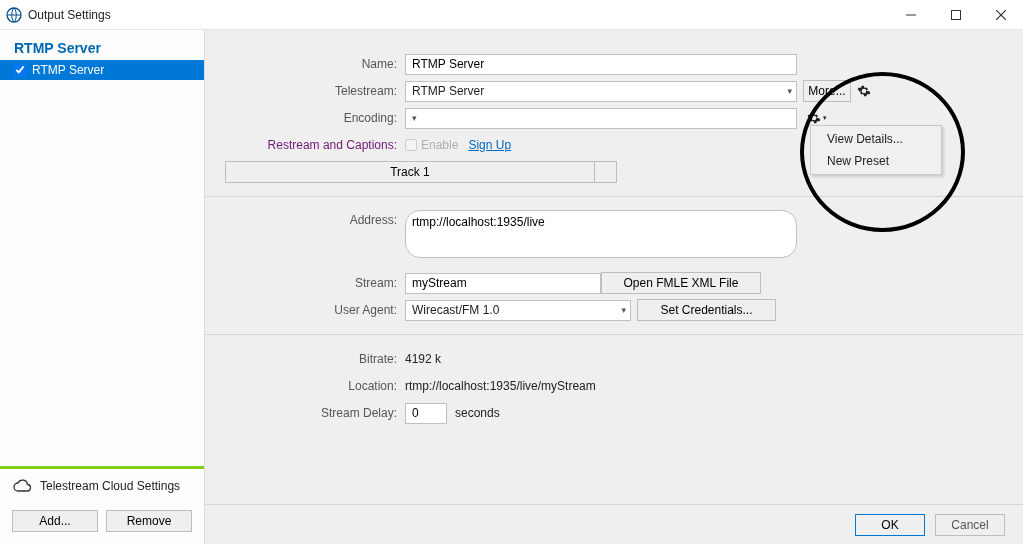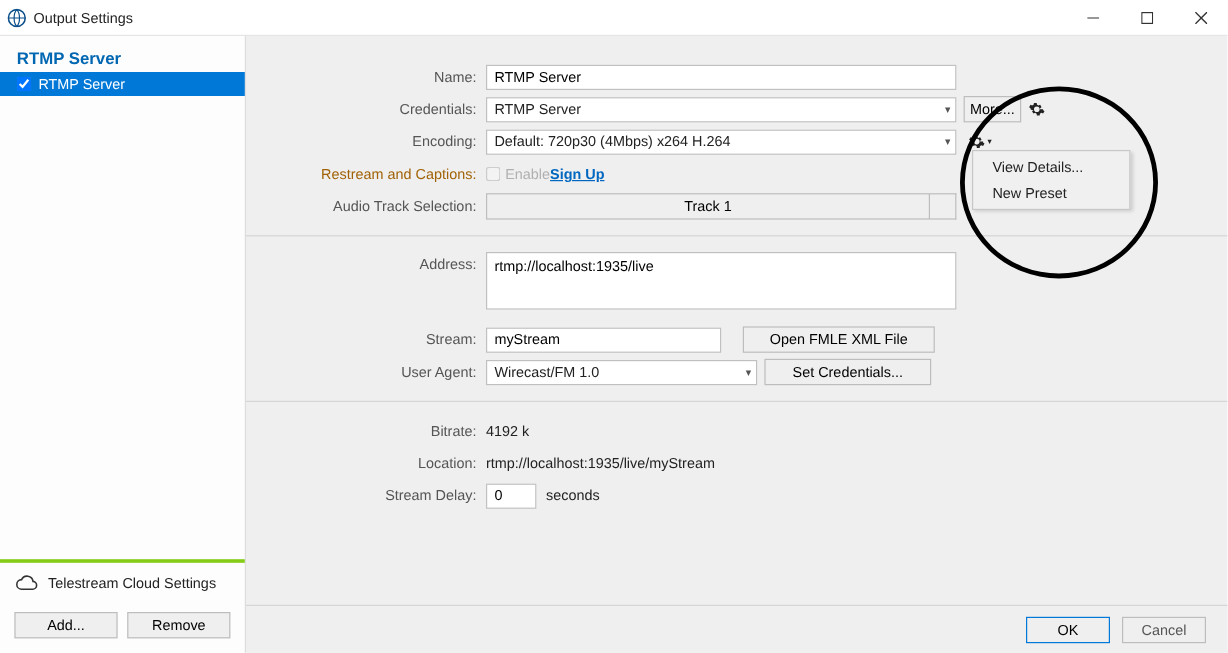--- a/index.html
+++ b/index.html
@@ -115,33 +115,34 @@
     margin: 5px 0;
     min-height: 22px;
   }
   .label {
     width: 180px;
     text-align: right;
     padding-right: 8px;
     color: #555;
     font-size: 12px;
   }
-  .label.disabled { color: #a16207; }
+  .label.disabled { color: #701a75; }
   input[type=text], textarea, select.combo, .combo-box {
     height: 21px;
     border: 1px solid #c0c0c0;
     background: #fff;
     font-size: 12px;
     padding: 0 6px;
     font-family: inherit;
   }
   textarea {
     resize: none;
     height: 48px;
     padding: 4px 6px;
+    border-radius: 15px;
   }
   .combo-box {
     display: flex; align-items: center; justify-content: space-between;
     padding-right: 4px;
   }
   .combo-box .arrow { font-size: 9px; color: #555; }
   .link { color: #0067c0; }
   .chk-label { color:#b0b0b0; font-size:12px; display:flex; align-items:center; gap:4px; }
 
   .gear { display:inline-flex; align-items:center; gap:2px; cursor:default; }
@@ -243,73 +244,71 @@
   <div class="main-panel">
     <div class="form">
 
       <div class="section sep" style="padding-top:18px;">
         <div class="row">
           <div class="label">Name:</div>
           <input type="text" style="width: 392px;" value="RTMP Server">
         </div>
 
         <div class="row">
-          <div class="label">Credentials:</div>
+          <div class="label">Telestream:</div>
           <div class="combo-box" style="width:392px">
             <span>RTMP Server</span>
             <span class="arrow">▾</span>
           </div>
           <button class="btn" style="width:48px; margin-left:6px;">More...</button>
           <span class="gear" style="margin-left:6px;">
             <svg width="14" height="14" viewBox="0 0 24 24">
                 <path fill="#222" d="M12 8a4 4 0 1 0 0 8 4 4 0 0 0 0-8zm9 4a7 7 0 0 1-.1 1.2l2.1 1.6-2 3.4-2.5-1a7 7 0 0 1-2 1.2l-.4 2.6h-4l-.4-2.6a7 7 0 0 1-2-1.2l-2.5 1-2-3.4 2.1-1.6A7 7 0 0 1 3 12a7 7 0 0 1 .1-1.2L1 9.2l2-3.4 2.5 1a7 7 0 0 1 2-1.2L7.9 3h4l.4 2.6a7 7 0 0 1 2 1.2l2.5-1 2 3.4-2.1 1.6c.1.4.1.8.1 1.2z"></path>
               </svg>
           </span>
         </div>
 
         <div class="row">
           <div class="label">Encoding:</div>
           <div class="combo-box" style="width:392px">
-            <span>Default: 720p30 (4Mbps) x264 H.264</span>
             <span class="arrow">▾</span>
           </div>
           <span class="gear" style="margin-left:10px;">
             <svg width="14" height="14" viewBox="0 0 24 24">
                 <path fill="#222" d="M12 8a4 4 0 1 0 0 8 4 4 0 0 0 0-8zm9 4a7 7 0 0 1-.1 1.2l2.1 1.6-2 3.4-2.5-1a7 7 0 0 1-2 1.2l-.4 2.6h-4l-.4-2.6a7 7 0 0 1-2-1.2l-2.5 1-2-3.4 2.1-1.6A7 7 0 0 1 3 12a7 7 0 0 1 .1-1.2L1 9.2l2-3.4 2.5 1a7 7 0 0 1 2-1.2L7.9 3h4l.4 2.6a7 7 0 0 1 2 1.2l2.5-1 2 3.4-2.1 1.6c.1.4.1.8.1 1.2z"></path>
               </svg>
             <span style="font-size:7px;">▾</span>
           </span>
         </div>
 
         <div class="row">
           <div class="label disabled">Restream and Captions:</div>
           <label class="chk-label">
             <input type="checkbox" disabled="" style="width: 12px; height: 12px; margin: 0px;">
             <span>Enable</span>
           </label>
-          <a href="#" class="link" style="font-weight:bold;">Sign Up</a>
-        </div>
-
-        <div class="row">
-          <div class="label">Audio Track Selection:</div>
+          <a href="#" class="link" style="margin-left:10px;">Sign Up</a>
+        </div>
+
+        <div class="row">
           <button class="btn" style="width:370px; justify-content:center;">Track 1</button>
           <button class="btn" style="width:22px; margin-left:0; border-left:none;"></button>
         </div>
       </div>
 
       <div class="section sep">
         <div class="row" style="align-items:flex-start;">
           <div class="label" style="padding-top:3px;">Address:</div>
           <textarea style="width: 392px;">rtmp://localhost:1935/live</textarea>
         </div>
 
         <div class="row" style="margin-top:14px;">
           <div class="label">Stream:</div>
           <input type="text" style="width: 196px;" value="myStream">
-          <button class="btn" style="width:160px; margin-left:18px;">Open FMLE XML File</button>
+          <button class="btn" style="width:160px; margin-left:0;">Open FMLE XML File</button>
         </div>
 
         <div class="row">
           <div class="label">User Agent:</div>
           <div class="combo-box" style="width:226px">
             <span>Wirecast/FM 1.0</span>
             <span class="arrow">▾</span>
           </div>
           <button class="btn" style="width:139px; margin-left:6px;">Set Credentials...</button>
         </div>

